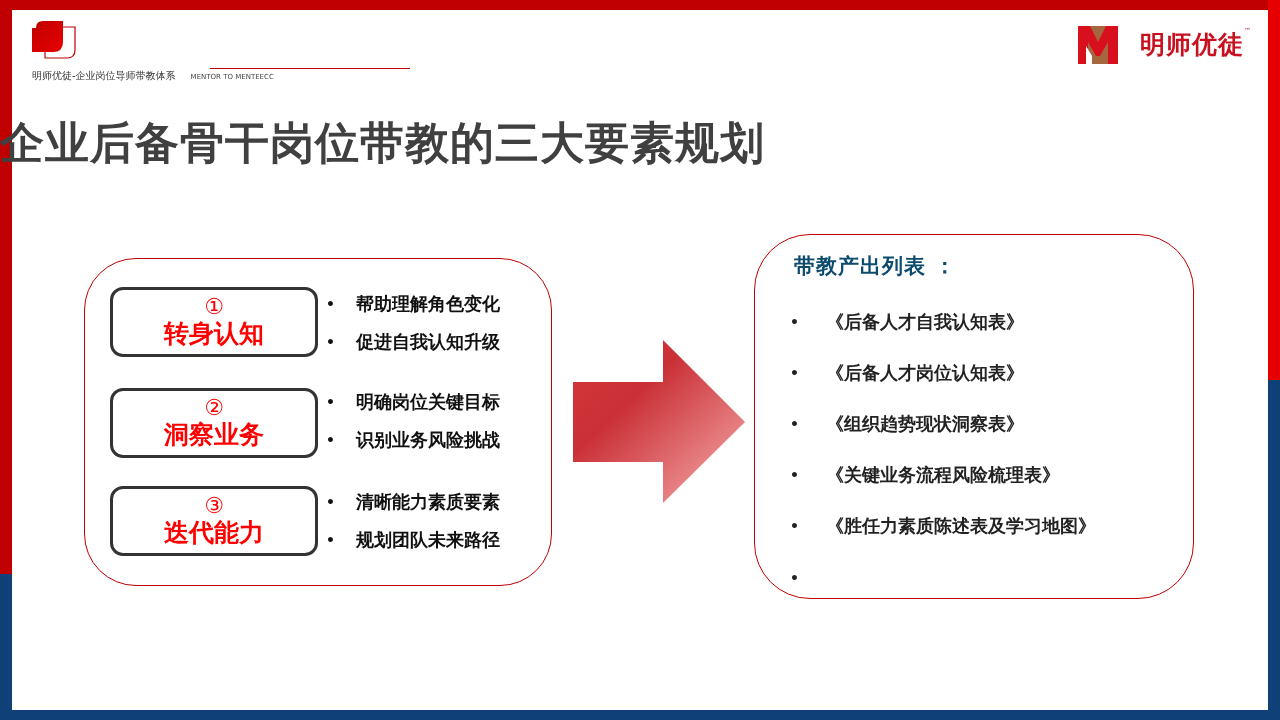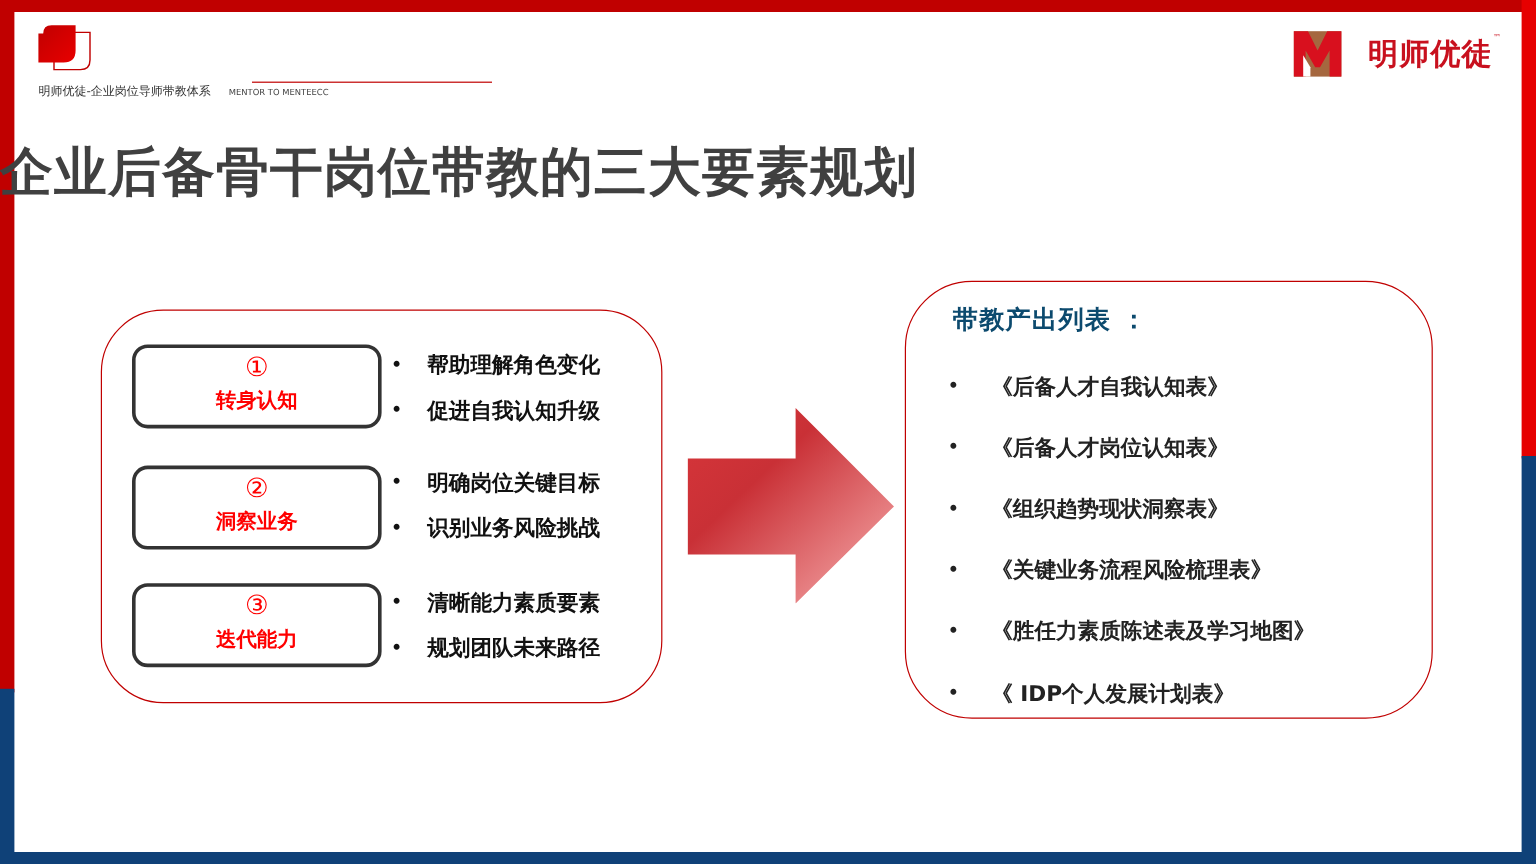--- a/index.html
+++ b/index.html
@@ -24,21 +24,21 @@
   .brand-tm { font-size:7px; color:#c8101e; align-self:flex-start; margin-top:3px; }
 
   .title { position:absolute; left:0; top:114px; width:1280px; text-align:left; font-size:44px;
            font-weight:bold; color:#404040; letter-spacing:1px; }
 
   .left-panel { position:absolute; left:84px; top:258px; width:468px; height:328px;
                 border:1.5px solid #c00000; border-radius:52px; box-sizing:border-box; }
   .factor { position:absolute; left:110px; width:208px; height:70px; border:3px solid #333;
             border-radius:13px; box-sizing:border-box; text-align:center; color:#ff0000; }
   .factor .num { font-size:22px; line-height:26px; margin-top:4px; }
-  .factor .name { font-size:17px; font-weight:bold; line-height:28px; }
+  .factor .name { font-size:25px; font-weight:bold; line-height:28px; }
   .points { position:absolute; left:326px; }
   .point { display:flex; align-items:center; height:38px; font-size:18px; font-weight:bold; color:#111; }
   .point .dot { width:30px; font-size:14px; }
 
   .arrow { position:absolute; left:573px; top:340px; width:172px; height:163px; }
 
   .right-panel { position:absolute; left:754px; top:234px; width:440px; height:365px;
                  border:1.5px solid #c00000; border-radius:56px; box-sizing:border-box; }
   .rp-title { position:absolute; left:794px; top:252px; font-size:21px; font-weight:bold; color:#0c4a6e; letter-spacing:1px; }
   .outputs { position:absolute; left:790px; top:296px; }
@@ -158,15 +158,14 @@
   <div class="output">
       <span class="dot">•</span>
       <span>《关键业务流程风险梳理表》</span>
     </div>
   <div class="output">
       <span class="dot">•</span>
       <span>《胜任力素质陈述表及学习地图》</span>
     </div>
   <div class="output">
       <span class="dot">•</span>
-      <span>《 IDP个人发展计划表》</span>
     </div>
 </div>
 
 </body></html>

